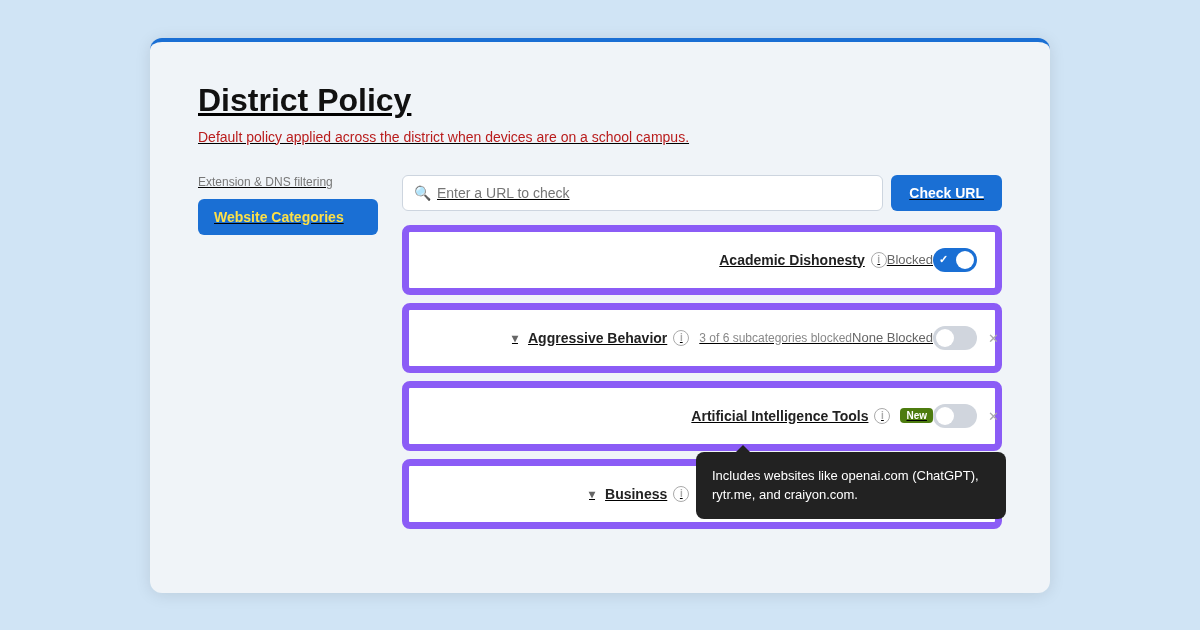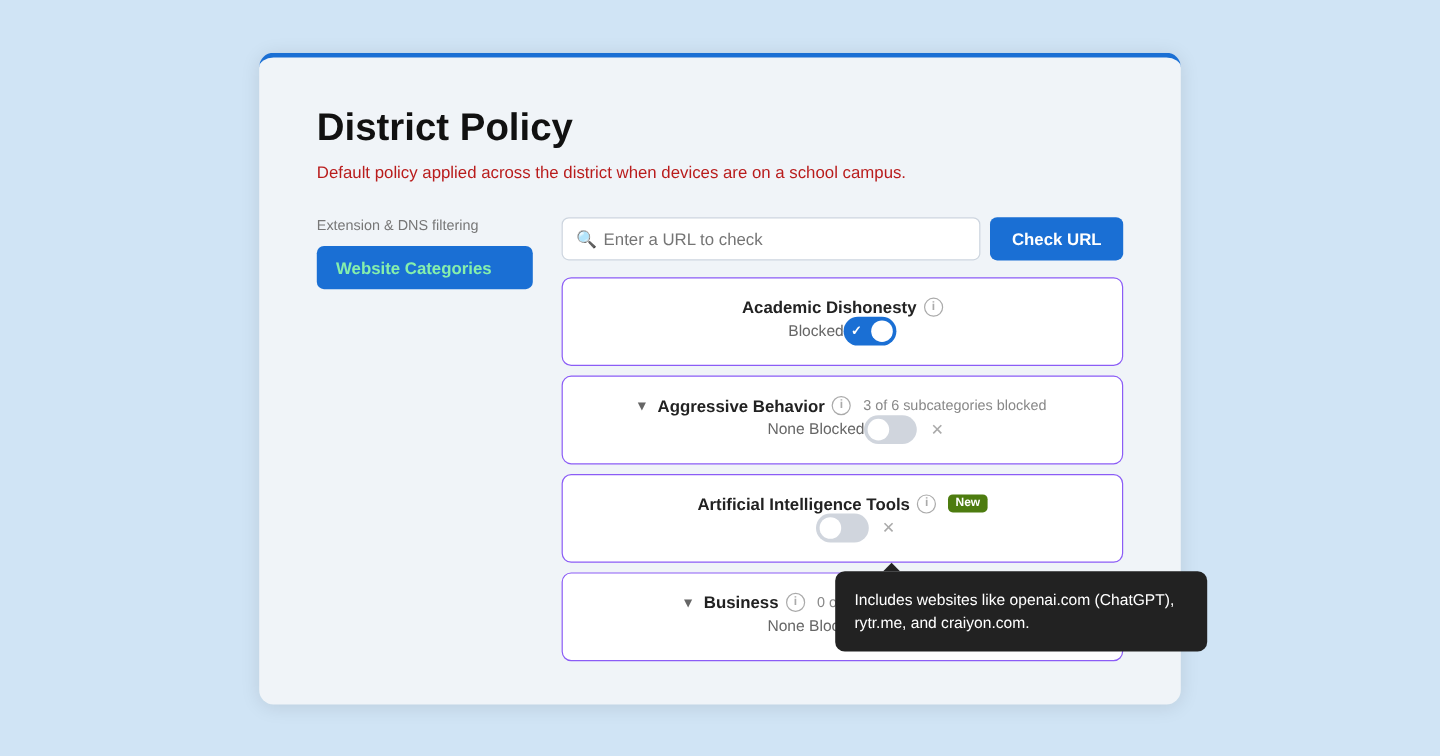--- a/index.html
+++ b/index.html
@@ -10,23 +10,24 @@
       justify-content: center;
       align-items: center;
       width: 1200px;
       height: 630px;
       overflow: hidden;
     }
     .main-card {
       background: #f0f4f8;
       border-radius: 12px;
       border-top: 4px solid #1a6fd4;
-      width: 768px;
-      padding: 40px 48px 28px 48px;
+      width: 900px;
+      padding: 40px 48px 56px 48px;
       box-shadow: 0 2px 16px rgba(0,0,0,0.10);
+      text-decoration: underline;
     }
     .page-title {
       font-size: 32px;
       font-weight: 700;
       color: #111;
       margin-bottom: 10px;
     }
     .page-subtitle {
       font-size: 14px;
       color: #b91c1c;
@@ -48,21 +49,21 @@
     .sidebar-item {
       padding: 10px 16px;
       border-radius: 6px;
       font-size: 14px;
       color: #333;
       cursor: pointer;
       margin-bottom: 4px;
     }
     .sidebar-item.active {
       background: #1a6fd4;
-      color: #86efac;
+      color: #fde047;
       font-weight: 600;
     }
     .main-content {
       flex: 1;
       display: flex;
       flex-direction: column;
       gap: 0;
     }
     .url-bar {
       display: flex;
@@ -97,29 +98,28 @@
       color: #fff;
       border: none;
       border-radius: 6px;
       font-size: 14px;
       font-weight: 600;
       cursor: pointer;
       white-space: nowrap;
     }
     .category-row {
       background: #fff;
-      border: 1px solid #8b5cf6;
+      border: 7px solid #8b5cf6;
       border-radius: 8px;
       padding: 16px 18px;
       margin-bottom: 8px;
       display: flex;
       align-items: center;
-      justify-content: space-between;
+      justify-content: flex-end;
       position: relative;
-      flex-direction: column;
     }
     .category-left {
       display: flex;
       align-items: center;
       gap: 6px;
       font-size: 14px;
       font-weight: 600;
       color: #222;
     }
     .category-right {

